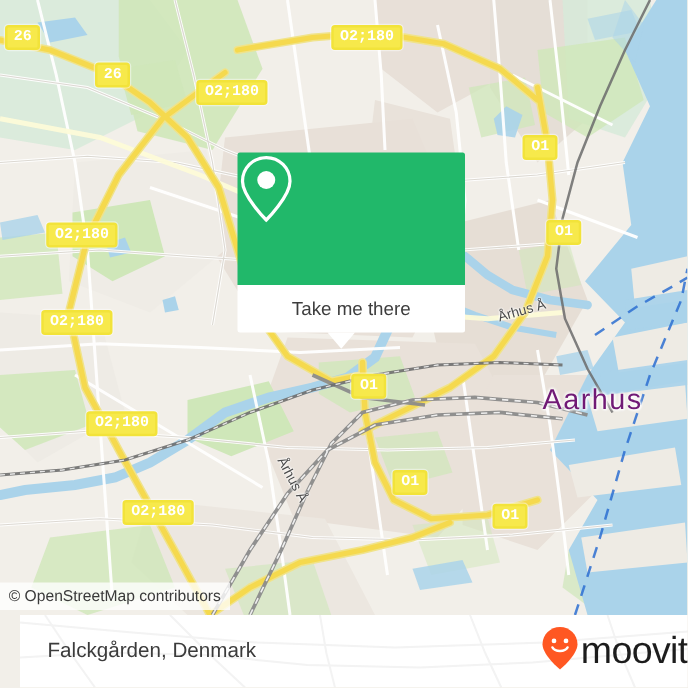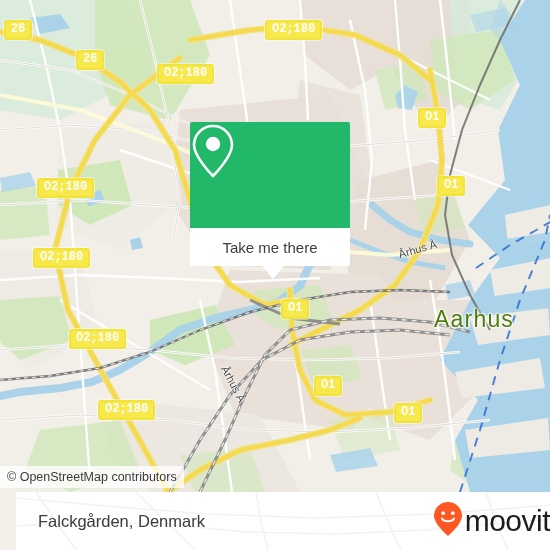--- a/index.html
+++ b/index.html
@@ -10,21 +10,21 @@
   }
   #root{position:relative;width:550px;height:550px;overflow:hidden;}
 
   
   #map{position:absolute;left:0;top:0;width:550px;height:492px;overflow:hidden;background:#f2efe9;}
   #map svg{position:absolute;left:0;top:0;}
 
   
   .maplabel{position:absolute;pointer-events:none;white-space:nowrap;}
   .city-label{
-    font-size:23px;color:#4d7c0f;letter-spacing:1.2px;
+    font-size:23px;color:#701a75;letter-spacing:1.2px;
     text-shadow:0 0 3px #fff,0 0 3px #fff,0 0 3px #fff,1px 1px 2px #fff;
   }
   .river-label{
     font-size:11px;color:#4a4a4a;
     text-shadow:0 0 2px #fff,0 0 2px #fff,0 0 2px #fff;
   }
 
   
   .shield{
     position:absolute;
@@ -43,21 +43,21 @@
   
   #attribution{
     position:absolute;left:0;bottom:4px;
     background:rgba(255,255,255,.78);
     font-size:12.5px;color:#3a3a3a;
     padding:3px 7px 3px 7px;
     line-height:16px;
   }
 
   
-  #popup{position:absolute;left:190px;top:122px;width:160px;}
+  #popup{position:absolute;left:190px;top:122px;width:182px;}
   #popup-green{
     height:106px;background:#21b86a;
     border-radius:2px 2px 0 0;
     display:flex;align-items:center;justify-content:center;
   }
   #popup-label{
     height:38px;background:#ffffff;
     display:flex;align-items:center;justify-content:center;
     font-size:15px;color:#3d3d3d;
     border-radius:0 0 2px 2px;

